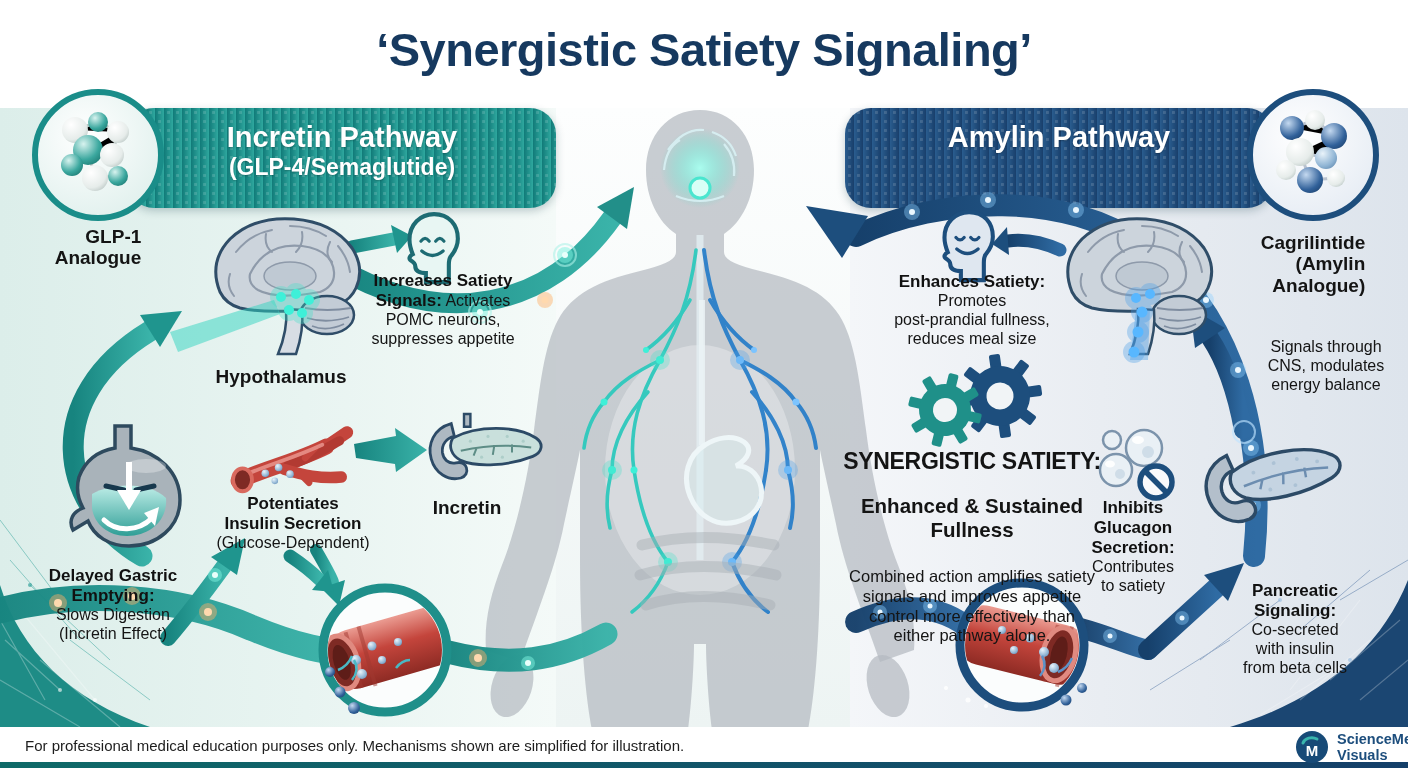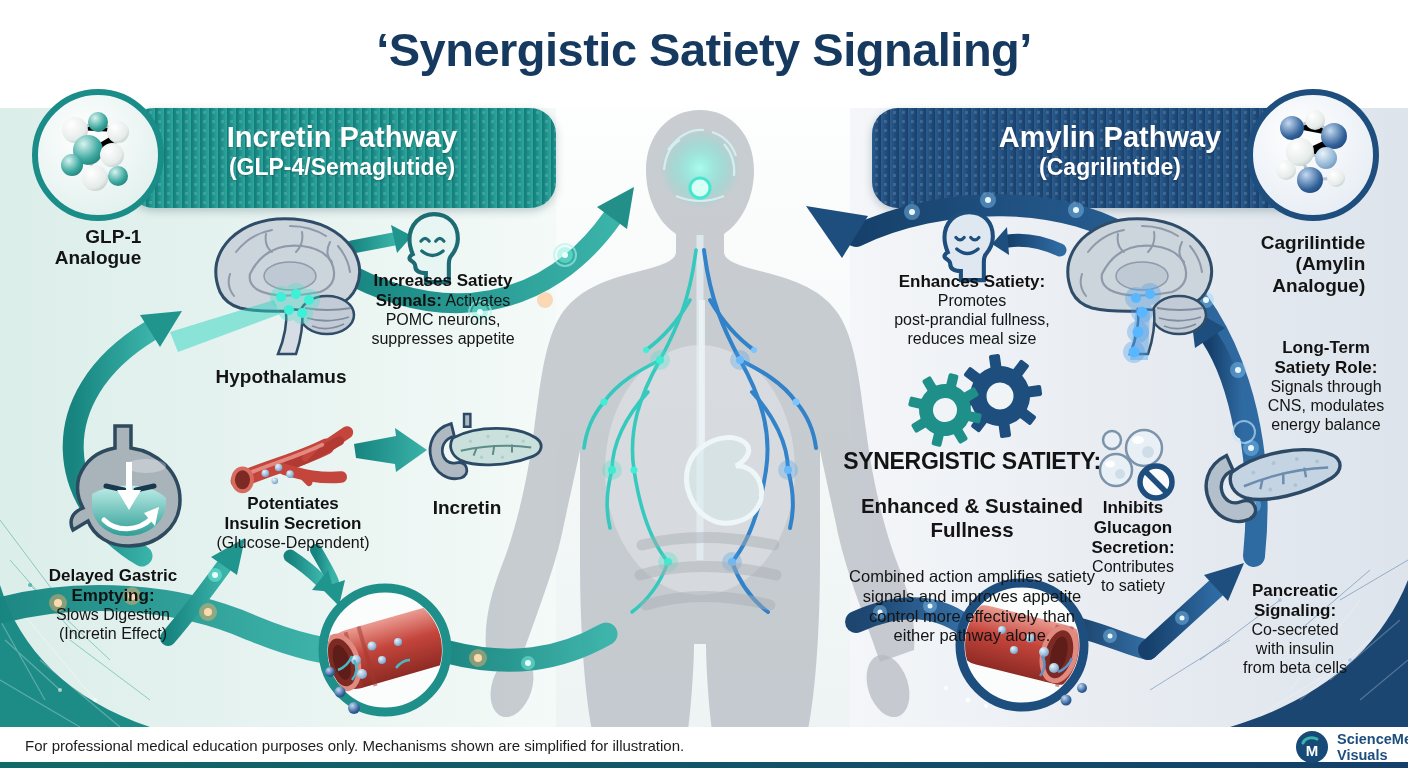--- a/index.html
+++ b/index.html
@@ -8,22 +8,22 @@
   .panel{position:absolute;top:108px;height:619px;}
   .panel-left{left:0;width:556px;background:linear-gradient(90deg,#dceeea 0%,#e8f4f1 55%,#f4faf8 100%);}
   .panel-center{left:556px;width:294px;background:linear-gradient(180deg,#fdfefe,#edf4f3);}
   .panel-right{left:850px;width:558px;background:linear-gradient(270deg,#dde4ec 0%,#e9edf2 55%,#f4f6f9 100%);}
   .banner{position:absolute;top:108px;height:100px;border-radius:26px;color:#fff;text-align:center;
           box-shadow:0 3px 8px rgba(20,60,70,.25);
           background-image:radial-gradient(circle,rgba(255,255,255,.14) 1.4px,transparent 1.6px);
           background-size:9px 9px;}
   .banner-left{left:128px;width:428px;background-color:#1b8584;
                background-image:radial-gradient(circle,rgba(255,255,255,.14) 1.4px,transparent 1.6px),linear-gradient(90deg,#117a78,#2fa89f);}
-  .banner-right{left:872px;width:428px;background-color:#21517f;
-               background-image:radial-gradient(circle,rgba(255,255,255,.14) 1.4px,transparent 1.6px),linear-gradient(90deg,#2a5d8f,#193f6b);padding-left:24px;}
+  .banner-right{left:845px;width:428px;background-color:#21517f;
+               background-image:radial-gradient(circle,rgba(255,255,255,.14) 1.4px,transparent 1.6px),linear-gradient(90deg,#2a5d8f,#193f6b);}
   .banner .l1{font-size:29px;font-weight:700;margin-top:13px;text-shadow:0 1px 2px rgba(0,0,0,.25);}
   .banner .l2{font-size:23px;font-weight:700;text-shadow:0 1px 2px rgba(0,0,0,.25);}
   .art{position:absolute;left:0;top:0;}
   .title{position:absolute;left:50%;top:22px;transform:translateX(-50%);white-space:nowrap;
          font-size:47px;font-weight:800;color:#16395f;letter-spacing:-.5px;}
   .lbl{position:absolute;transform:translateX(-50%);text-align:center;color:#141414;
        font-size:16px;line-height:1.18;white-space:pre-line;}
   .lbl .b,.lbl b{font-weight:700;font-size:17px;color:#111;}
   .big{font-size:19px!important;font-weight:700;line-height:1.12;text-align:right;}
   .syn{position:absolute;transform:translateX(-50%);text-align:center;color:#141414;white-space:pre-line;}
@@ -45,21 +45,20 @@
   <div class="panel panel-left"></div>
   <div class="panel panel-center"></div>
   <div class="panel panel-right"></div>
 
   <div class="banner banner-left">
     <div class="l1">Incretin Pathway</div>
     <div class="l2">(GLP-4/Semaglutide)</div>
   </div>
   <div class="banner banner-right">
     <div class="l1">Amylin Pathway</div>
-    <div class="l2">(Cagrilintide)</div>
   </div>
 
   <svg class="art" width="1408" height="768" viewBox="0 0 1408 768">
     <defs>
       <linearGradient id="gT" x1="0" y1="0" x2="1" y2="0">
           <stop offset="0" stop-color="#17847f"></stop>
           <stop offset="1" stop-color="#3ab3a9"></stop>
         </linearGradient>
       <linearGradient id="gN" x1="0" y1="0" x2="1" y2="0">
           <stop offset="0" stop-color="#16406b"></stop>
@@ -564,22 +563,21 @@
 either pathway alone.</div>
   </div>
 
   <div class="lbl" style="left:972px;top:272px;width:200px;"><div class="b">Enhances Satiety:</div><div class="r">Promotes
 post-prandial fullness,
 reduces meal size</div></div>
 
   <div class="lbl big" style="left:1313px;top:232px;">Cagrilintide
 (Amylin Analogue)</div>
 
-  <div class="lbl" style="left:1326px;top:338px;width:160px;"><div class="b">Long-Term
-Satiety Role:</div><div class="r">Signals through
+  <div class="lbl" style="left:1326px;top:338px;width:160px;"><div class="r">Signals through
 CNS, modulates
 energy balance</div></div>
 
   <div class="lbl" style="left:1133px;top:498px;width:140px;"><div class="b">Inhibits
 Glucagon
 Secretion:</div><div class="r">Contributes
 to satiety</div></div>
 
   <div class="lbl" style="left:1295px;top:581px;width:170px;"><div class="b">Pancreatic
 Signaling:</div><div class="r">Co-secreted

